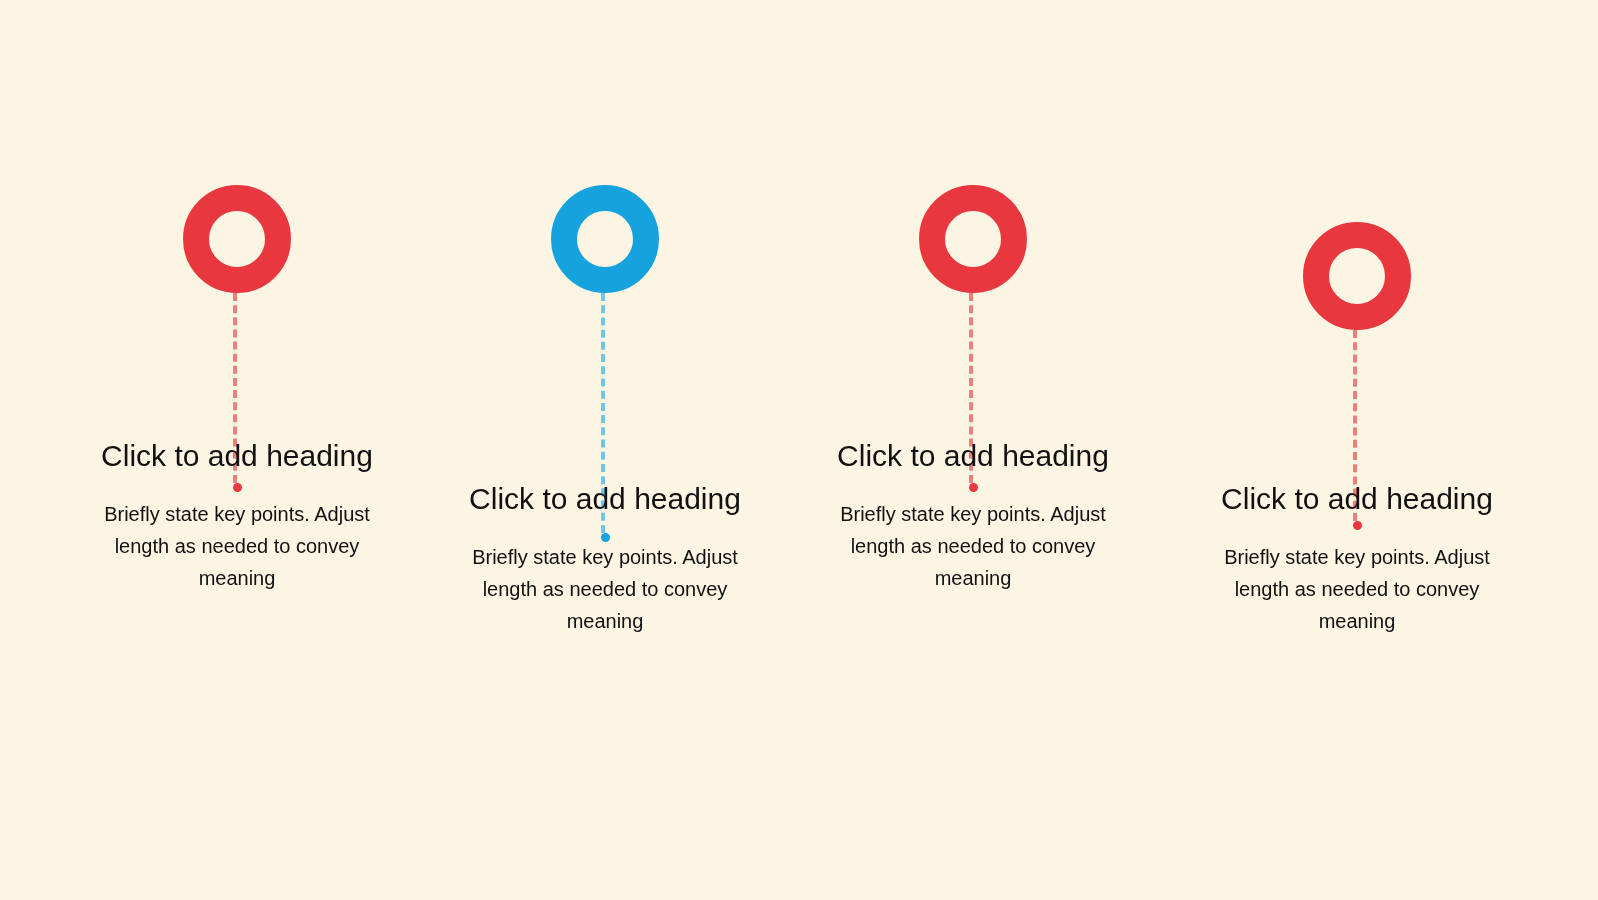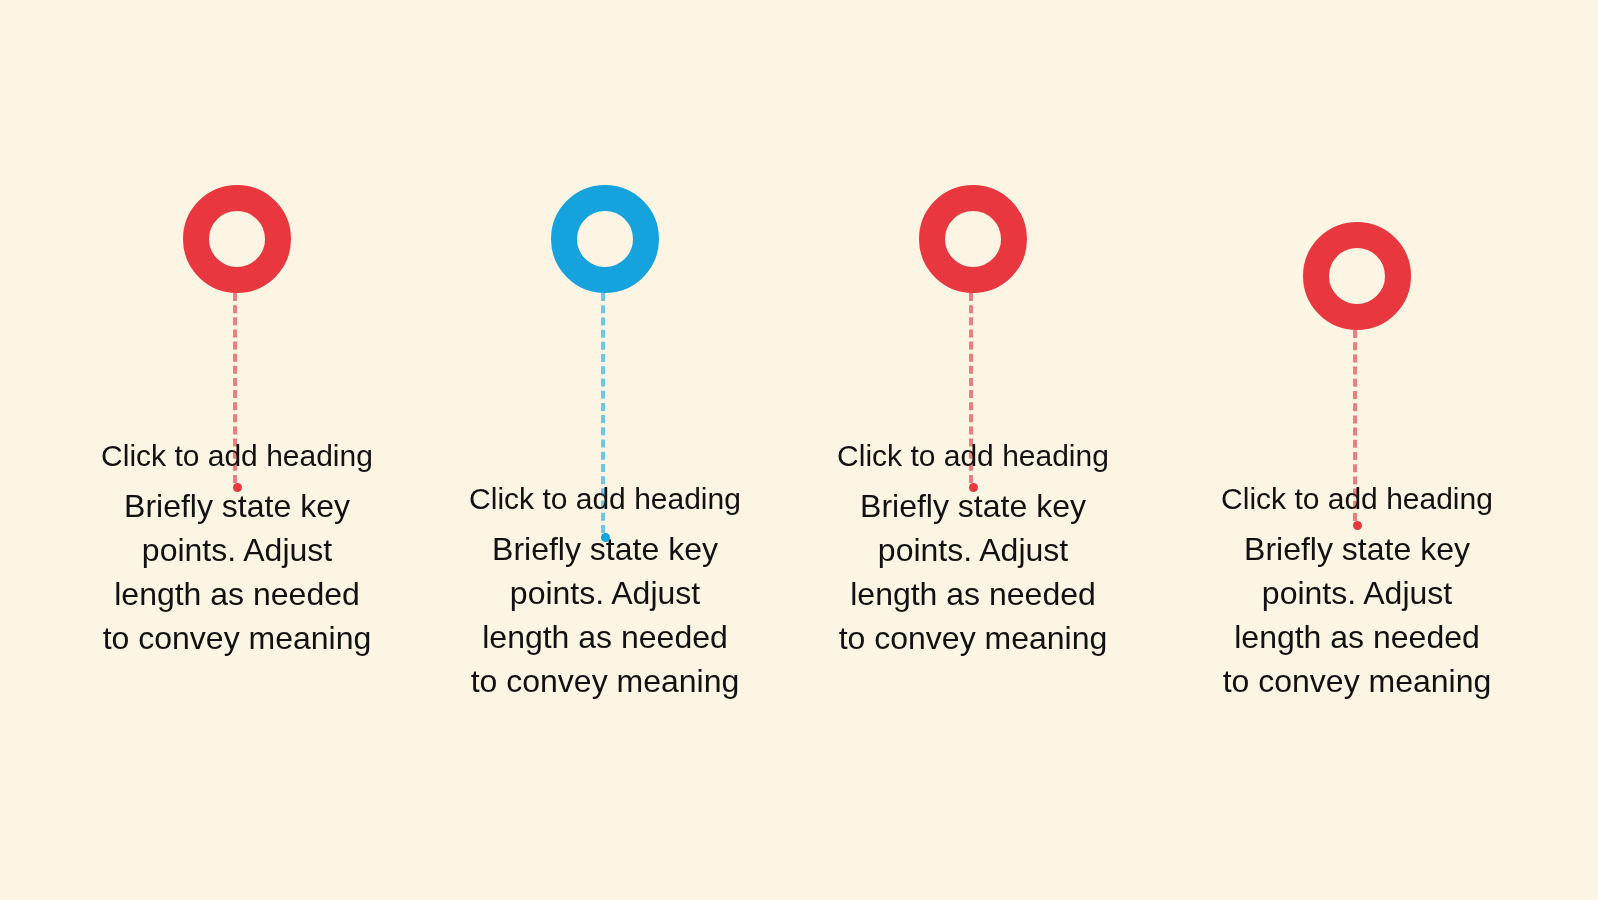--- a/index.html
+++ b/index.html
@@ -74,23 +74,23 @@
   .heading {
     font-size: 30px;
     line-height: 36px;
     color: #111111;
     font-weight: 400;
     letter-spacing: 0px;
     white-space: nowrap;
   }
 
   .body-text {
-    margin-top: 10px;
-    font-size: 32px;
-    line-height: 44px;
+    margin-top: 24px;
+    font-size: 20px;
+    line-height: 32px;
     color: #111111;
     font-weight: 400;
     padding: 0 34px;
   }
 </style>
 </head>
 <body>
 
 <div id="slide" style="background: rgb(253, 245, 227);">
     <div class="column" style="left: 67px;">

